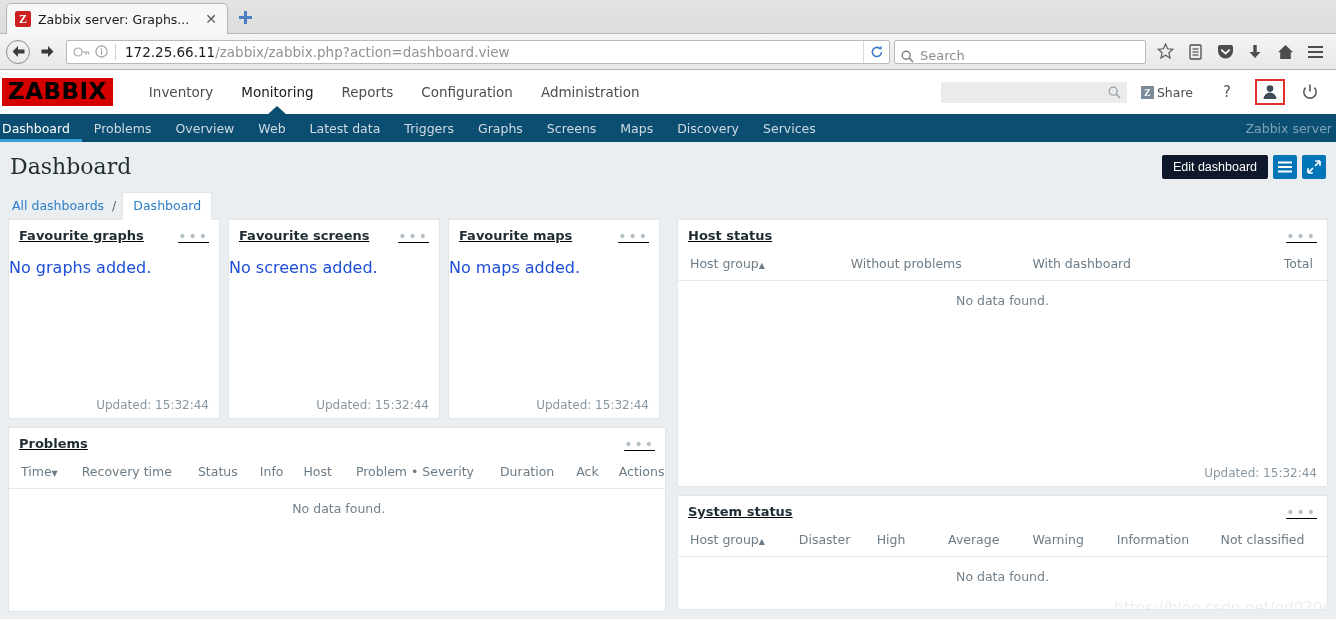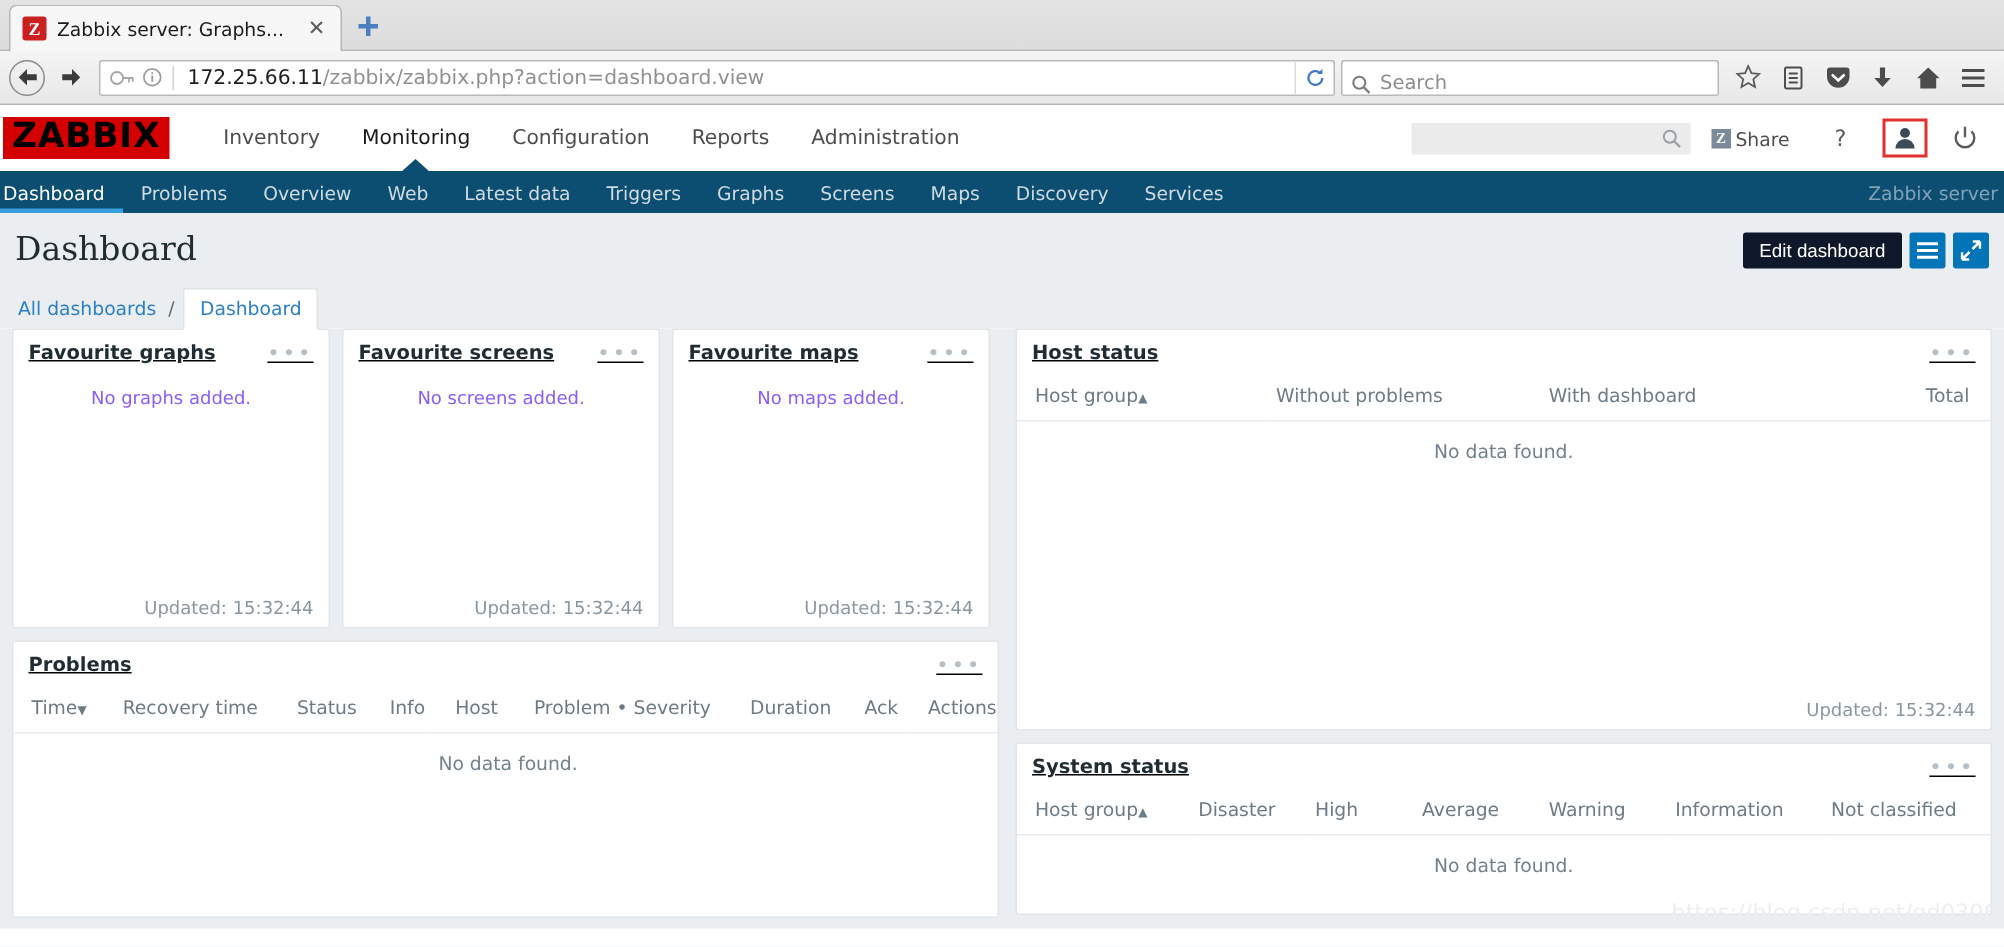--- a/index.html
+++ b/index.html
@@ -335,23 +335,23 @@
   .widget-menu {
     margin-left: auto;
     color: #b4bfc7;
     letter-spacing: 2px;
     font-size: 14px;
     line-height: 8px;
     cursor: pointer;
   }
   .widget-body { flex: 1 1 auto; position: relative; }
   .empty-msg {
-    text-align: center;
-    font-size: 12px;
-    color: #8b5cf6;
+    text-align: left;
+    font-size: 16px;
+    color: #1d4ed8;
     padding: 8px 0 0 0;
   }
   .widget-foot {
     text-align: right;
     font-size: 12px;
     color: #8997a2;
     padding: 6px 10px 6px 0;
   }
 
   
@@ -491,24 +491,24 @@
   <div class="zbx-logo">ZABBIX</div>
 
   <div class="main-menu">
     <div class="main-menu-item">
       <span>Inventory</span>
     </div>
     <div class="main-menu-item selected">
       <span>Monitoring</span>
     </div>
     <div class="main-menu-item">
+      <span>Reports</span>
+    </div>
+    <div class="main-menu-item">
       <span>Configuration</span>
-    </div>
-    <div class="main-menu-item">
-      <span>Reports</span>
     </div>
     <div class="main-menu-item">
       <span>Administration</span>
     </div>
   </div>
 
   <div class="header-right">
     <div class="hdr-search">
       <svg width="13" height="13" viewBox="0 0 13 13">
         <circle cx="5.2" cy="5.2" r="4" fill="none" stroke="#50606d" stroke-width="1.3"></circle>

